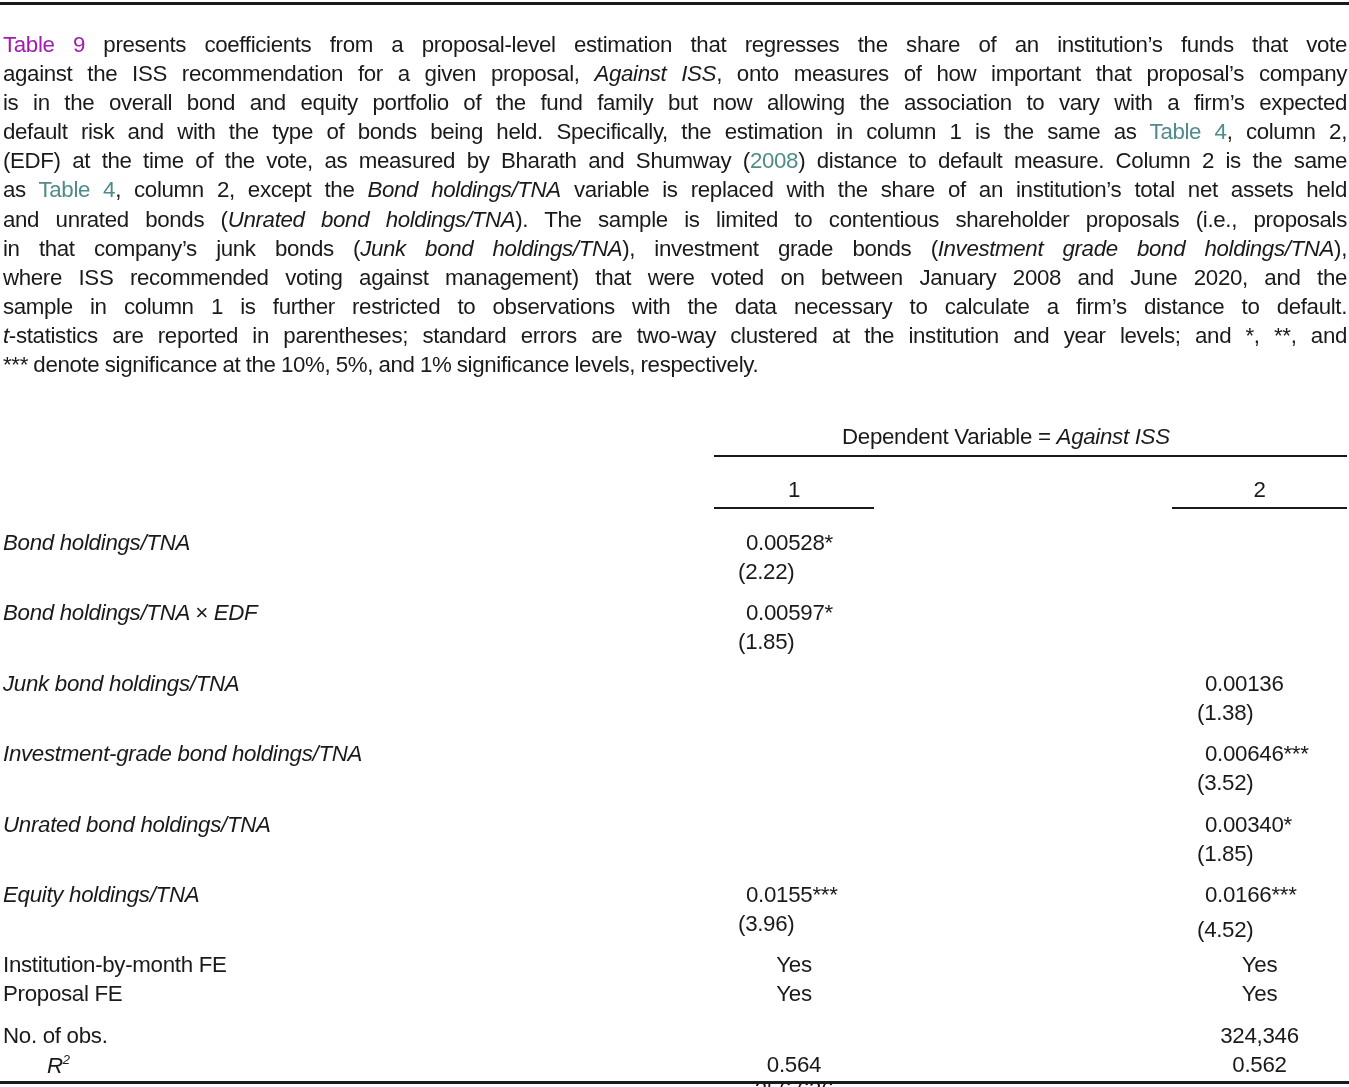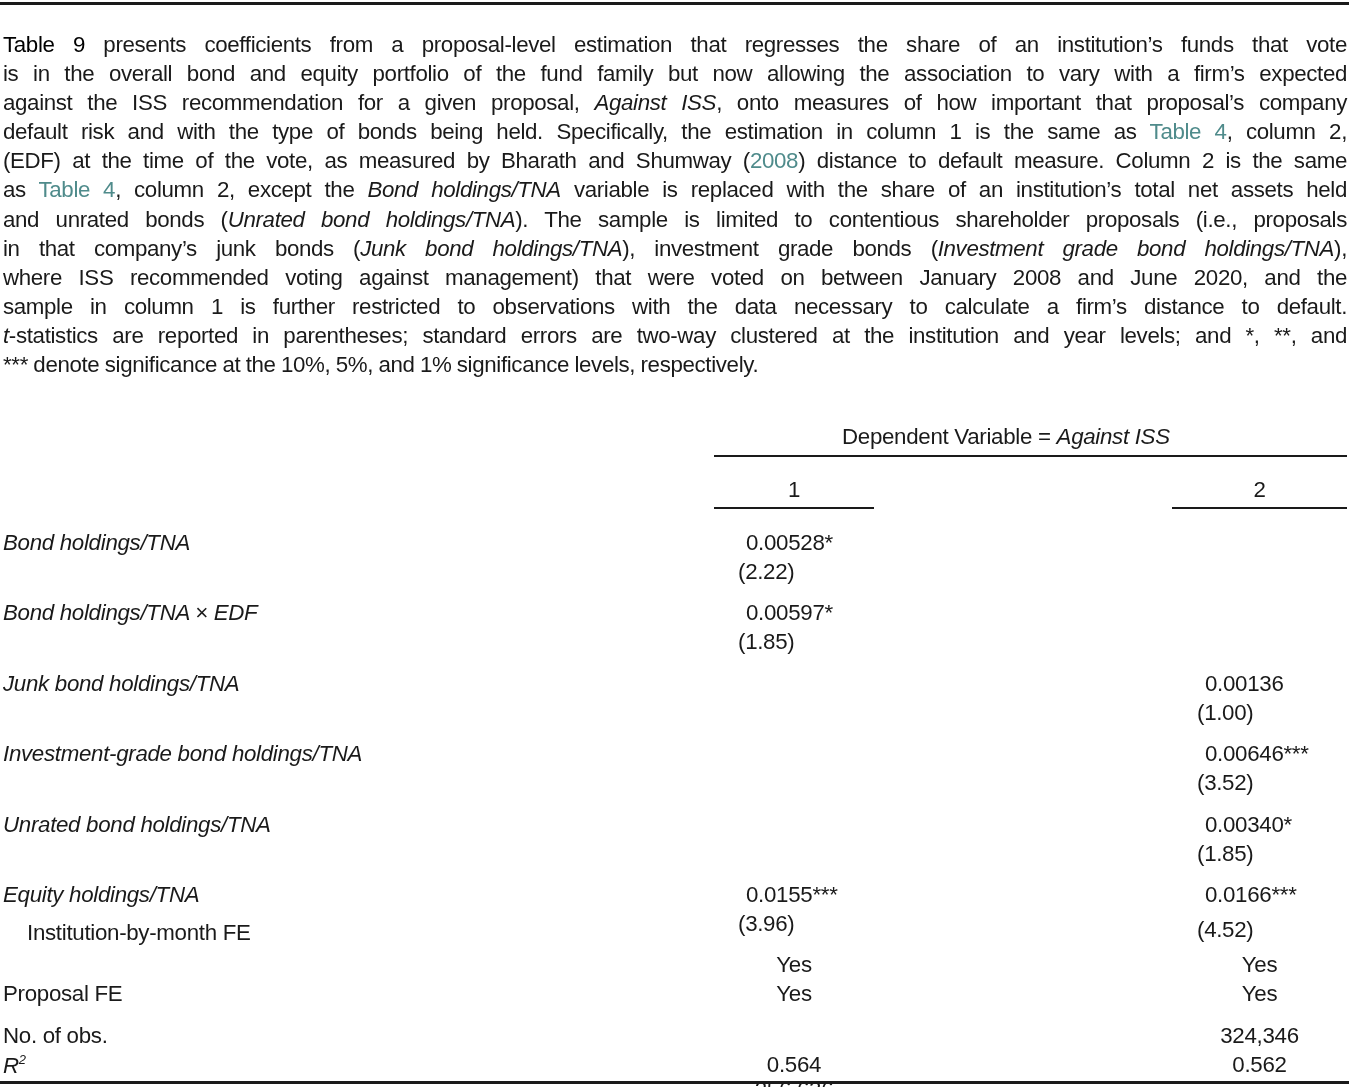--- a/index.html
+++ b/index.html
@@ -29,23 +29,23 @@
   .ctr1 { left:714px; width:160px; text-align:center; }
   .ctr2 { left:1172px; width:175px; text-align:center; }
   sup { font-size:13px; vertical-align:9px; }
 </style>
 </head>
 <body>
 
 <div class="top-rule"></div>
 
 <div class="para" id="para">
-    <span class="ln"><a class="link" style="color: #000000;">Table 9</a><span> presents coefficients from a proposal-level estimation that regresses the share of an institution’s funds that vote</span></span>
+    <span class="ln"><a class="link" style="color: #a21caf;">Table 9</a><span> presents coefficients from a proposal-level estimation that regresses the share of an institution’s funds that vote</span></span>
+    <span class="ln"><span>against the ISS recommendation for a given proposal, </span><i>Against ISS</i><span>, onto measures of how important that proposal’s company</span></span>
     <span class="ln"><span>is in the overall bond and equity portfolio of the fund family but now allowing the association to vary with a firm’s expected</span></span>
-    <span class="ln"><span>against the ISS recommendation for a given proposal, </span><i>Against ISS</i><span>, onto measures of how important that proposal’s company</span></span>
     <span class="ln"><span>default risk and with the type of bonds being held. Specifically, the estimation in column 1 is the same as </span><a class="link" style="color: rgb(79, 139, 139);">Table 4</a><span>, column 2,</span></span>
     <span class="ln"><span>(EDF) at the time of the vote, as measured by Bharath and Shumway (</span><a class="link" style="color: rgb(79, 139, 139);">2008</a><span>) distance to default measure. Column 2 is the same</span></span>
     <span class="ln"><span>as </span><a class="link" style="color: rgb(79, 139, 139);">Table 4</a><span>, column 2, except the </span><i>Bond holdings/TNA</i><span> variable is replaced with the share of an institution’s total net assets held</span></span>
     <span class="ln"><span>and unrated bonds (</span><i>Unrated bond holdings/TNA</i><span>). The sample is limited to contentious shareholder proposals (i.e., proposals</span></span>
     <span class="ln"><span>in that company’s junk bonds (</span><i>Junk bond holdings/TNA</i><span>), investment grade bonds (</span><i>Investment grade bond holdings/TNA</i><span>),</span></span>
     <span class="ln"><span>where ISS recommended voting against management) that were voted on between January 2008 and June 2020, and the</span></span>
     <span class="ln"><span>sample in column 1 is further restricted to observations with the data necessary to calculate a firm’s distance to default.</span></span>
     <span class="ln"><i>t</i><span>-statistics are reported in parentheses; standard errors are two-way clustered at the institution and year levels; and *, **, and</span></span>
     <span class="ln last"><span>*** denote significance at the 10%, 5%, and 1% significance levels, respectively.</span></span>
   </div>
@@ -64,44 +64,44 @@
   <div class="abs label" style="top:530px;">Bond holdings/TNA</div>
   <div class="abs c1 coef" style="top:530px;">0.00528*</div>
   <div class="abs c1" style="top:559px;">(2.22)</div>
 
   <div class="abs label" style="top:600px;">Bond holdings/TNA × EDF</div>
   <div class="abs c1 coef" style="top:600px;">0.00597*</div>
   <div class="abs c1" style="top:629px;">(1.85)</div>
 
   <div class="abs label" style="top:671px;">Junk bond holdings/TNA</div>
   <div class="abs c2 coef" style="top:671px;">0.00136</div>
-  <div class="abs c2" style="top:700px;">(1.00)</div>
+  <div class="abs c2" style="top:700px;">(1.38)</div>
 
   <div class="abs label" style="top:741px;">Investment-grade bond holdings/TNA</div>
   <div class="abs c2 coef" style="top:741px;">0.00646***</div>
   <div class="abs c2" style="top:770px;">(3.52)</div>
 
   <div class="abs label" style="top:812px;">Unrated bond holdings/TNA</div>
   <div class="abs c2 coef" style="top:812px;">0.00340*</div>
   <div class="abs c2" style="top:841px;">(1.85)</div>
 
   <div class="abs label" style="top:882px;">Equity holdings/TNA</div>
   <div class="abs c1 coef" style="top:882px;">0.0155***</div>
   <div class="abs c1" style="top:911px;">(3.96)</div>
   <div class="abs c2 coef" style="top:882px;">0.0166***</div>
   <div class="abs c2" style="top:909px;margin-top:8px;">(4.52)</div>
 
-  <div class="abs label plain" style="top:920px;margin-left:24px;">Institution-by-month FE</div>
+  <div class="abs label plain" style="top:952px;">Institution-by-month FE</div>
   <div class="abs ctr1" style="top:952px;">Yes</div>
   <div class="abs ctr2" style="top:952px;">Yes</div>
   <div class="abs label plain" style="top:981px;">Proposal FE</div>
   <div class="abs ctr1" style="top:981px;">Yes</div>
   <div class="abs ctr2" style="top:981px;">Yes</div>
 
   <div class="abs label plain" style="top:1023px;">No. of obs.</div>
   <div class="abs ctr1" style="top:1077px;">256,636</div>
   <div class="abs ctr2" style="top:1023px;">324,346</div>
-  <div class="abs label" style="top:1052px;"><span>R</span><sup>2</sup></div>
+  <div class="abs label" style="top:1052px;margin-left:44px;"><span>R</span><sup>2</sup></div>
   <div class="abs ctr1" style="top:1052px;">0.564</div>
   <div class="abs ctr2" style="top:1052px;text-align:center;">0.562</div>
 
   <div class="rule" style="left:0; top:1081px; width:1349px; height:3px;"></div>
 </div>
 
 </body></html>

